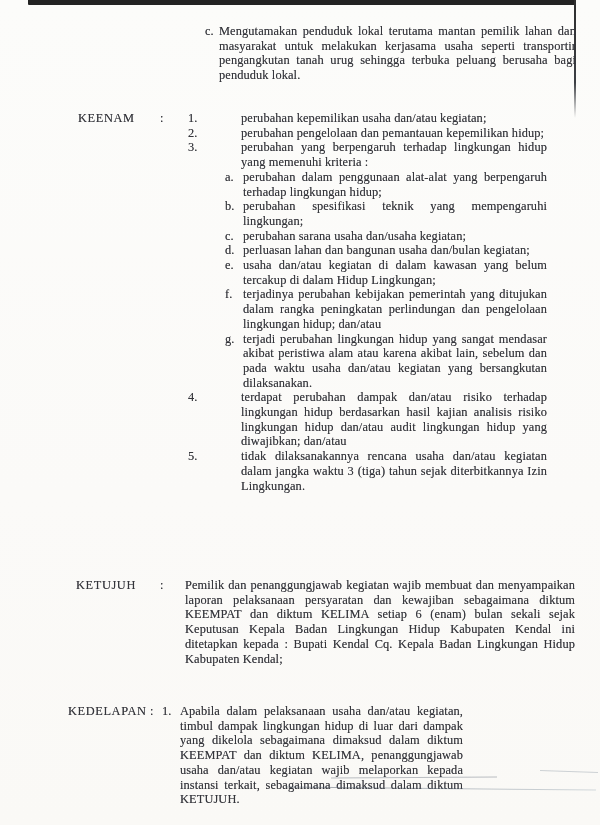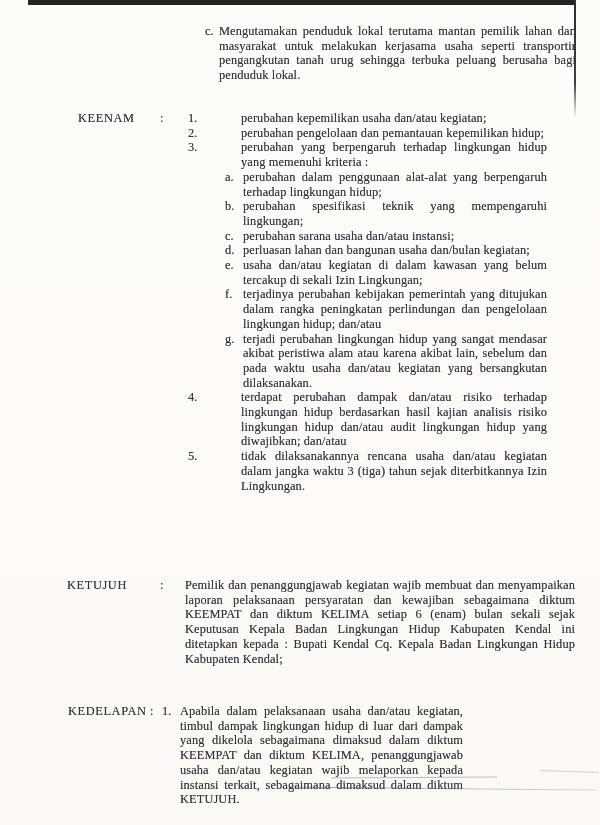--- a/index.html
+++ b/index.html
@@ -35,21 +35,21 @@
   .section{position:absolute;}
   .sec-label{position:absolute;top:0;letter-spacing:0.6px;white-space:nowrap;}
   .sec-colon{position:absolute;top:0;}
   .sec-num{position:absolute;top:0;}
   .sec-body{display:block;}
   #sec-keenam{left:0;top:111px;width:572px;}
   #sec-keenam .sec-label{left:78px;}
   #sec-keenam .sec-colon{left:160px;}
   #sec-keenam .sec-body{margin:0 25px 0 185px;}
   #sec-ketujuh{left:0;top:578px;width:600px;}
-  #sec-ketujuh .sec-label{left:67px;text-align:center;}
+  #sec-ketujuh .sec-label{left:76px;text-align:center;}
   #sec-ketujuh .sec-colon{left:160px;}
   #sec-ketujuh .sec-body{margin:0 25px 0 185px;}
   #sec-kedelapan{left:0;top:704px;width:488px;}
   #sec-kedelapan .sec-label{left:68px;}
   #sec-kedelapan .sec-colon{left:150px;}
   #sec-kedelapan .sec-num{left:162px;}
   #sec-kedelapan .sec-body{margin:0 25px 0 180px;}
   
   .olist{margin:0;padding-left:3px;}
   .li{display:flex;}
@@ -94,29 +94,29 @@
           <div class="sli">
             <span class="n">a.</span>
             <span class="t just">perubahan dalam penggunaan alat-alat yang berpengaruh terhadap lingkungan hidup;</span>
           </div>
           <div class="sli">
             <span class="n">b.</span>
             <span class="t just">perubahan spesifikasi teknik yang mempengaruhi lingkungan;</span>
           </div>
           <div class="sli">
             <span class="n">c.</span>
-            <span class="t just">perubahan sarana usaha dan/atau instansi;</span>
+            <span class="t just">perubahan sarana usaha dan/usaha kegiatan;</span>
           </div>
           <div class="sli">
             <span class="n">d.</span>
             <span class="t just">perluasan lahan dan bangunan usaha dan/bulan kegiatan;</span>
           </div>
           <div class="sli">
             <span class="n">e.</span>
-            <span class="t just">usaha dan/atau kegiatan di dalam kawasan yang belum tercakup di sekali Izin Lingkungan;</span>
+            <span class="t just">usaha dan/atau kegiatan di dalam kawasan yang belum tercakup di dalam Hidup Lingkungan;</span>
           </div>
           <div class="sli">
             <span class="n">f.</span>
             <span class="t just">terjadinya perubahan kebijakan pemerintah yang ditujukan dalam rangka peningkatan perlindungan dan pengelolaan lingkungan hidup; dan/atau</span>
           </div>
           <div class="sli">
             <span class="n">g.</span>
             <span class="t just">terjadi perubahan lingkungan hidup yang sangat mendasar akibat peristiwa alam atau karena akibat lain, sebelum dan pada waktu usaha dan/atau kegiatan yang bersangkutan dilaksanakan.</span>
           </div>
         </div>

